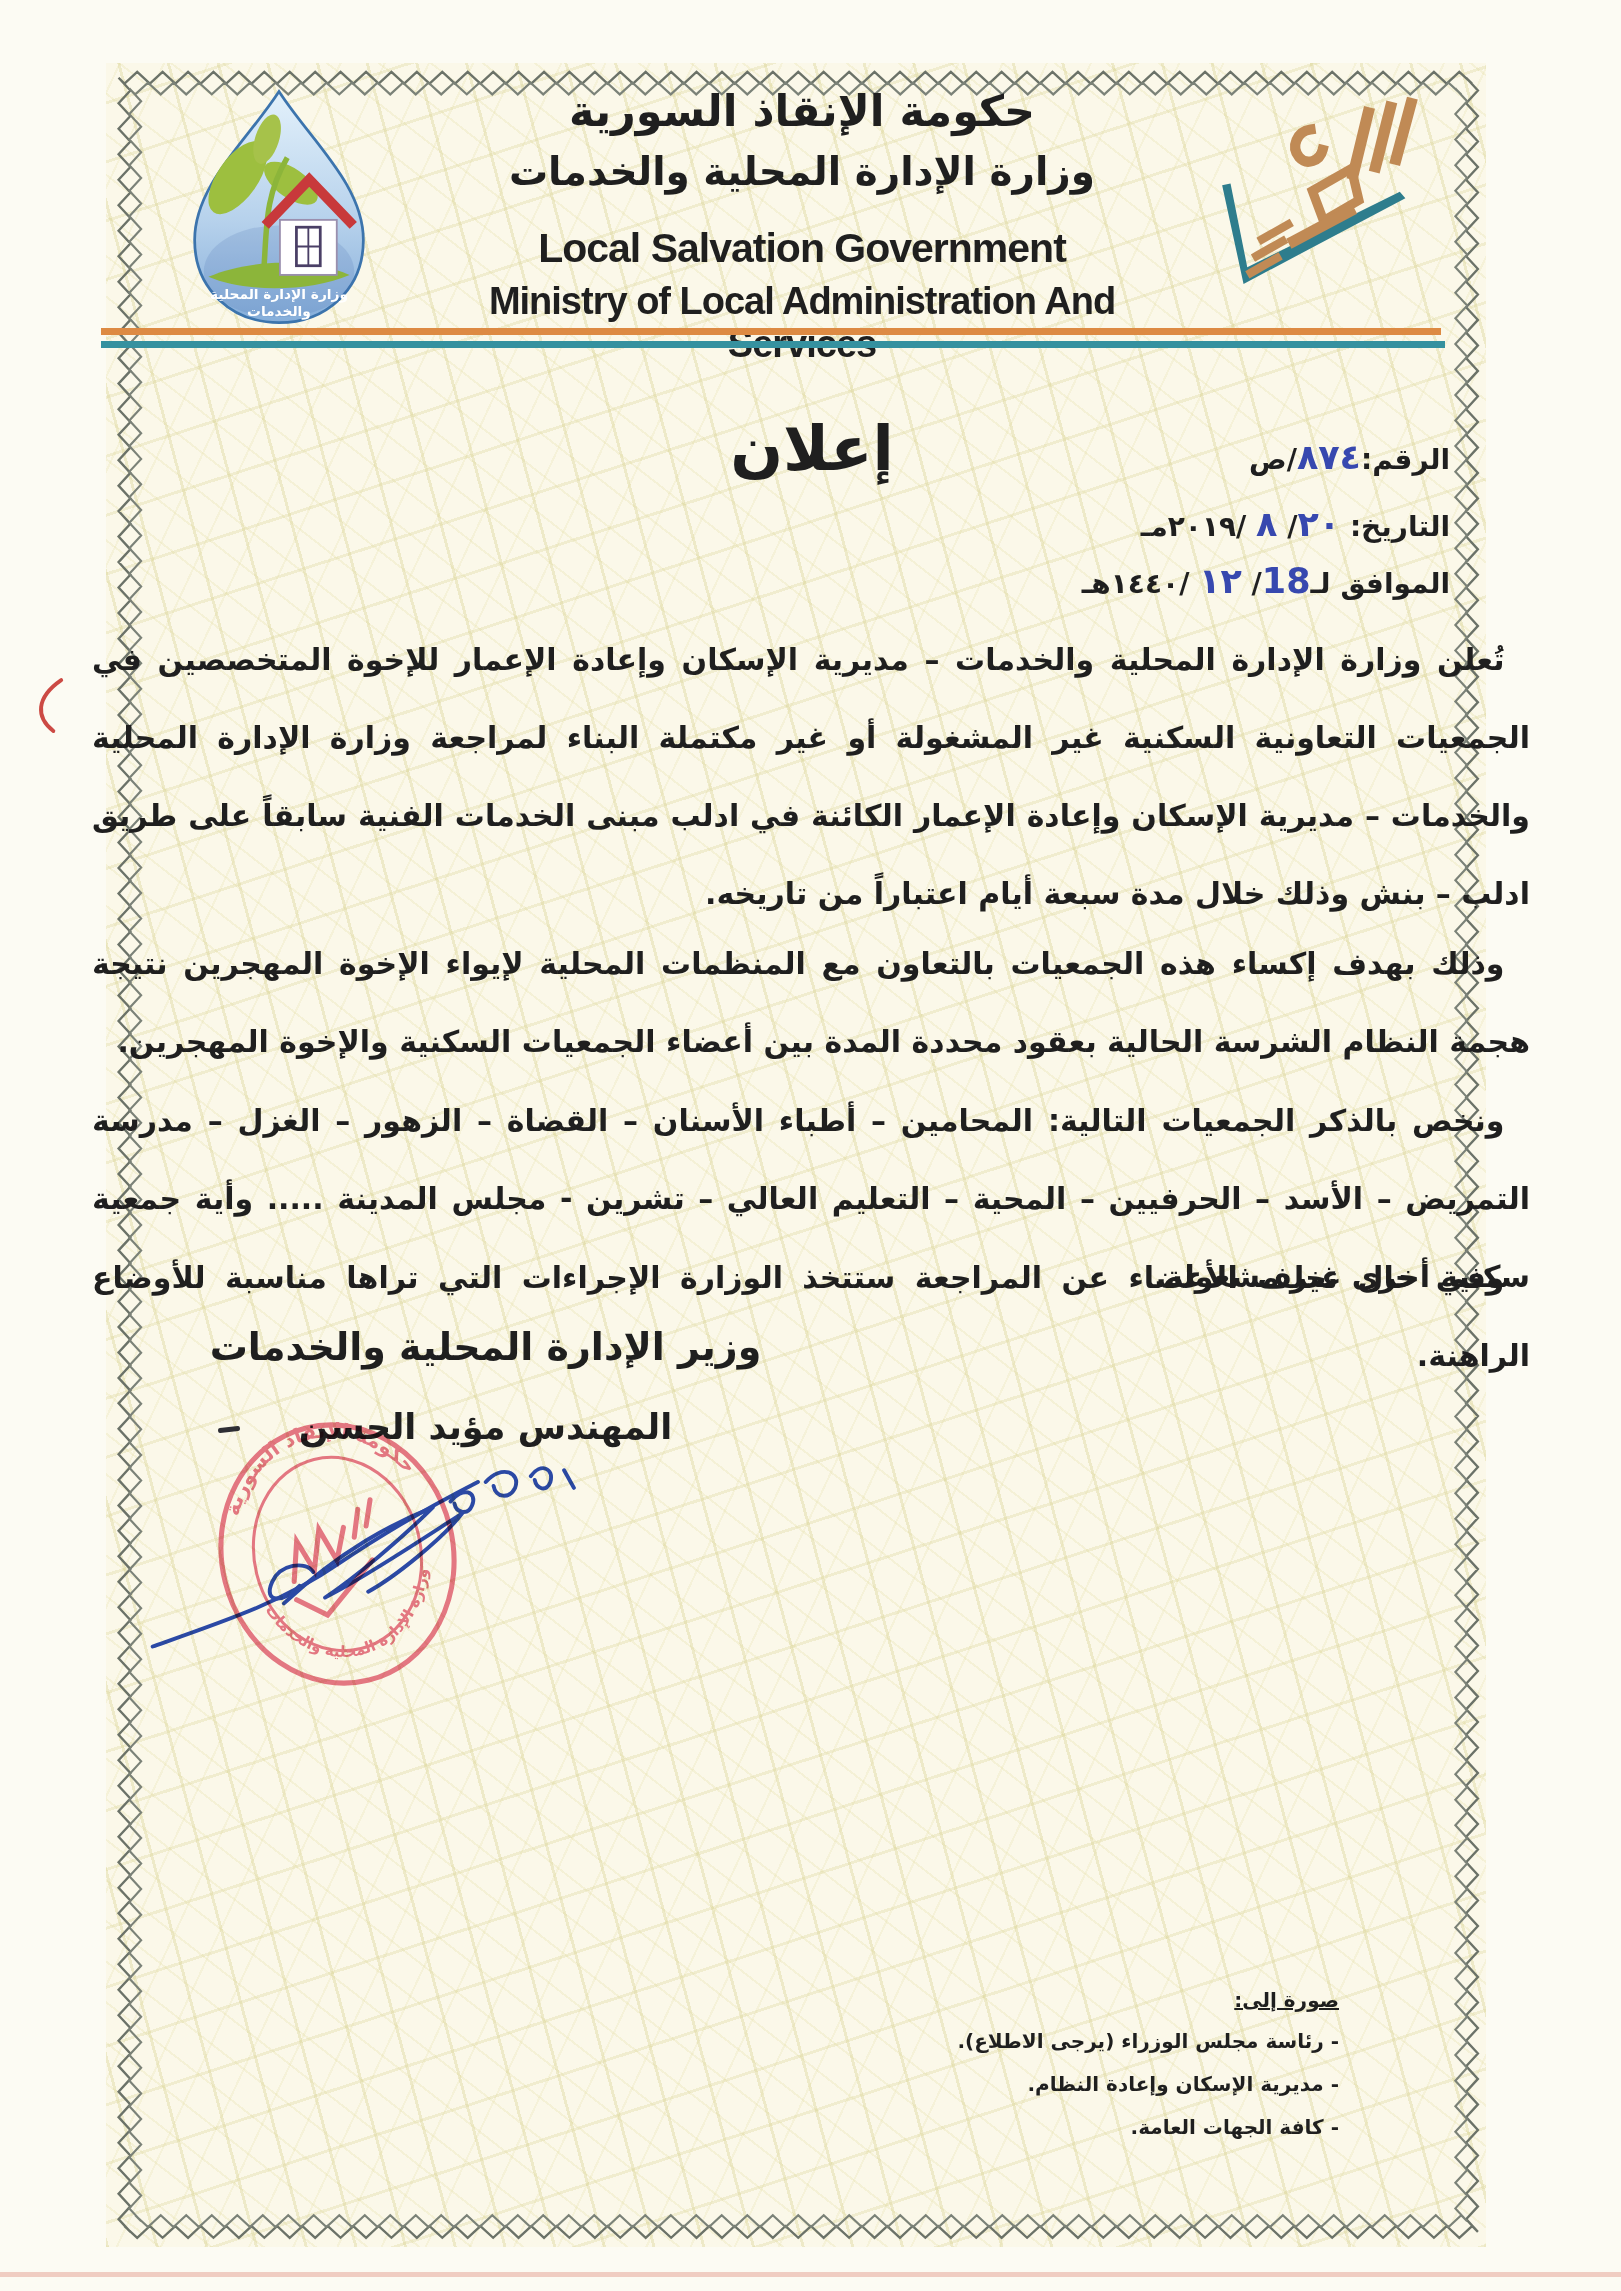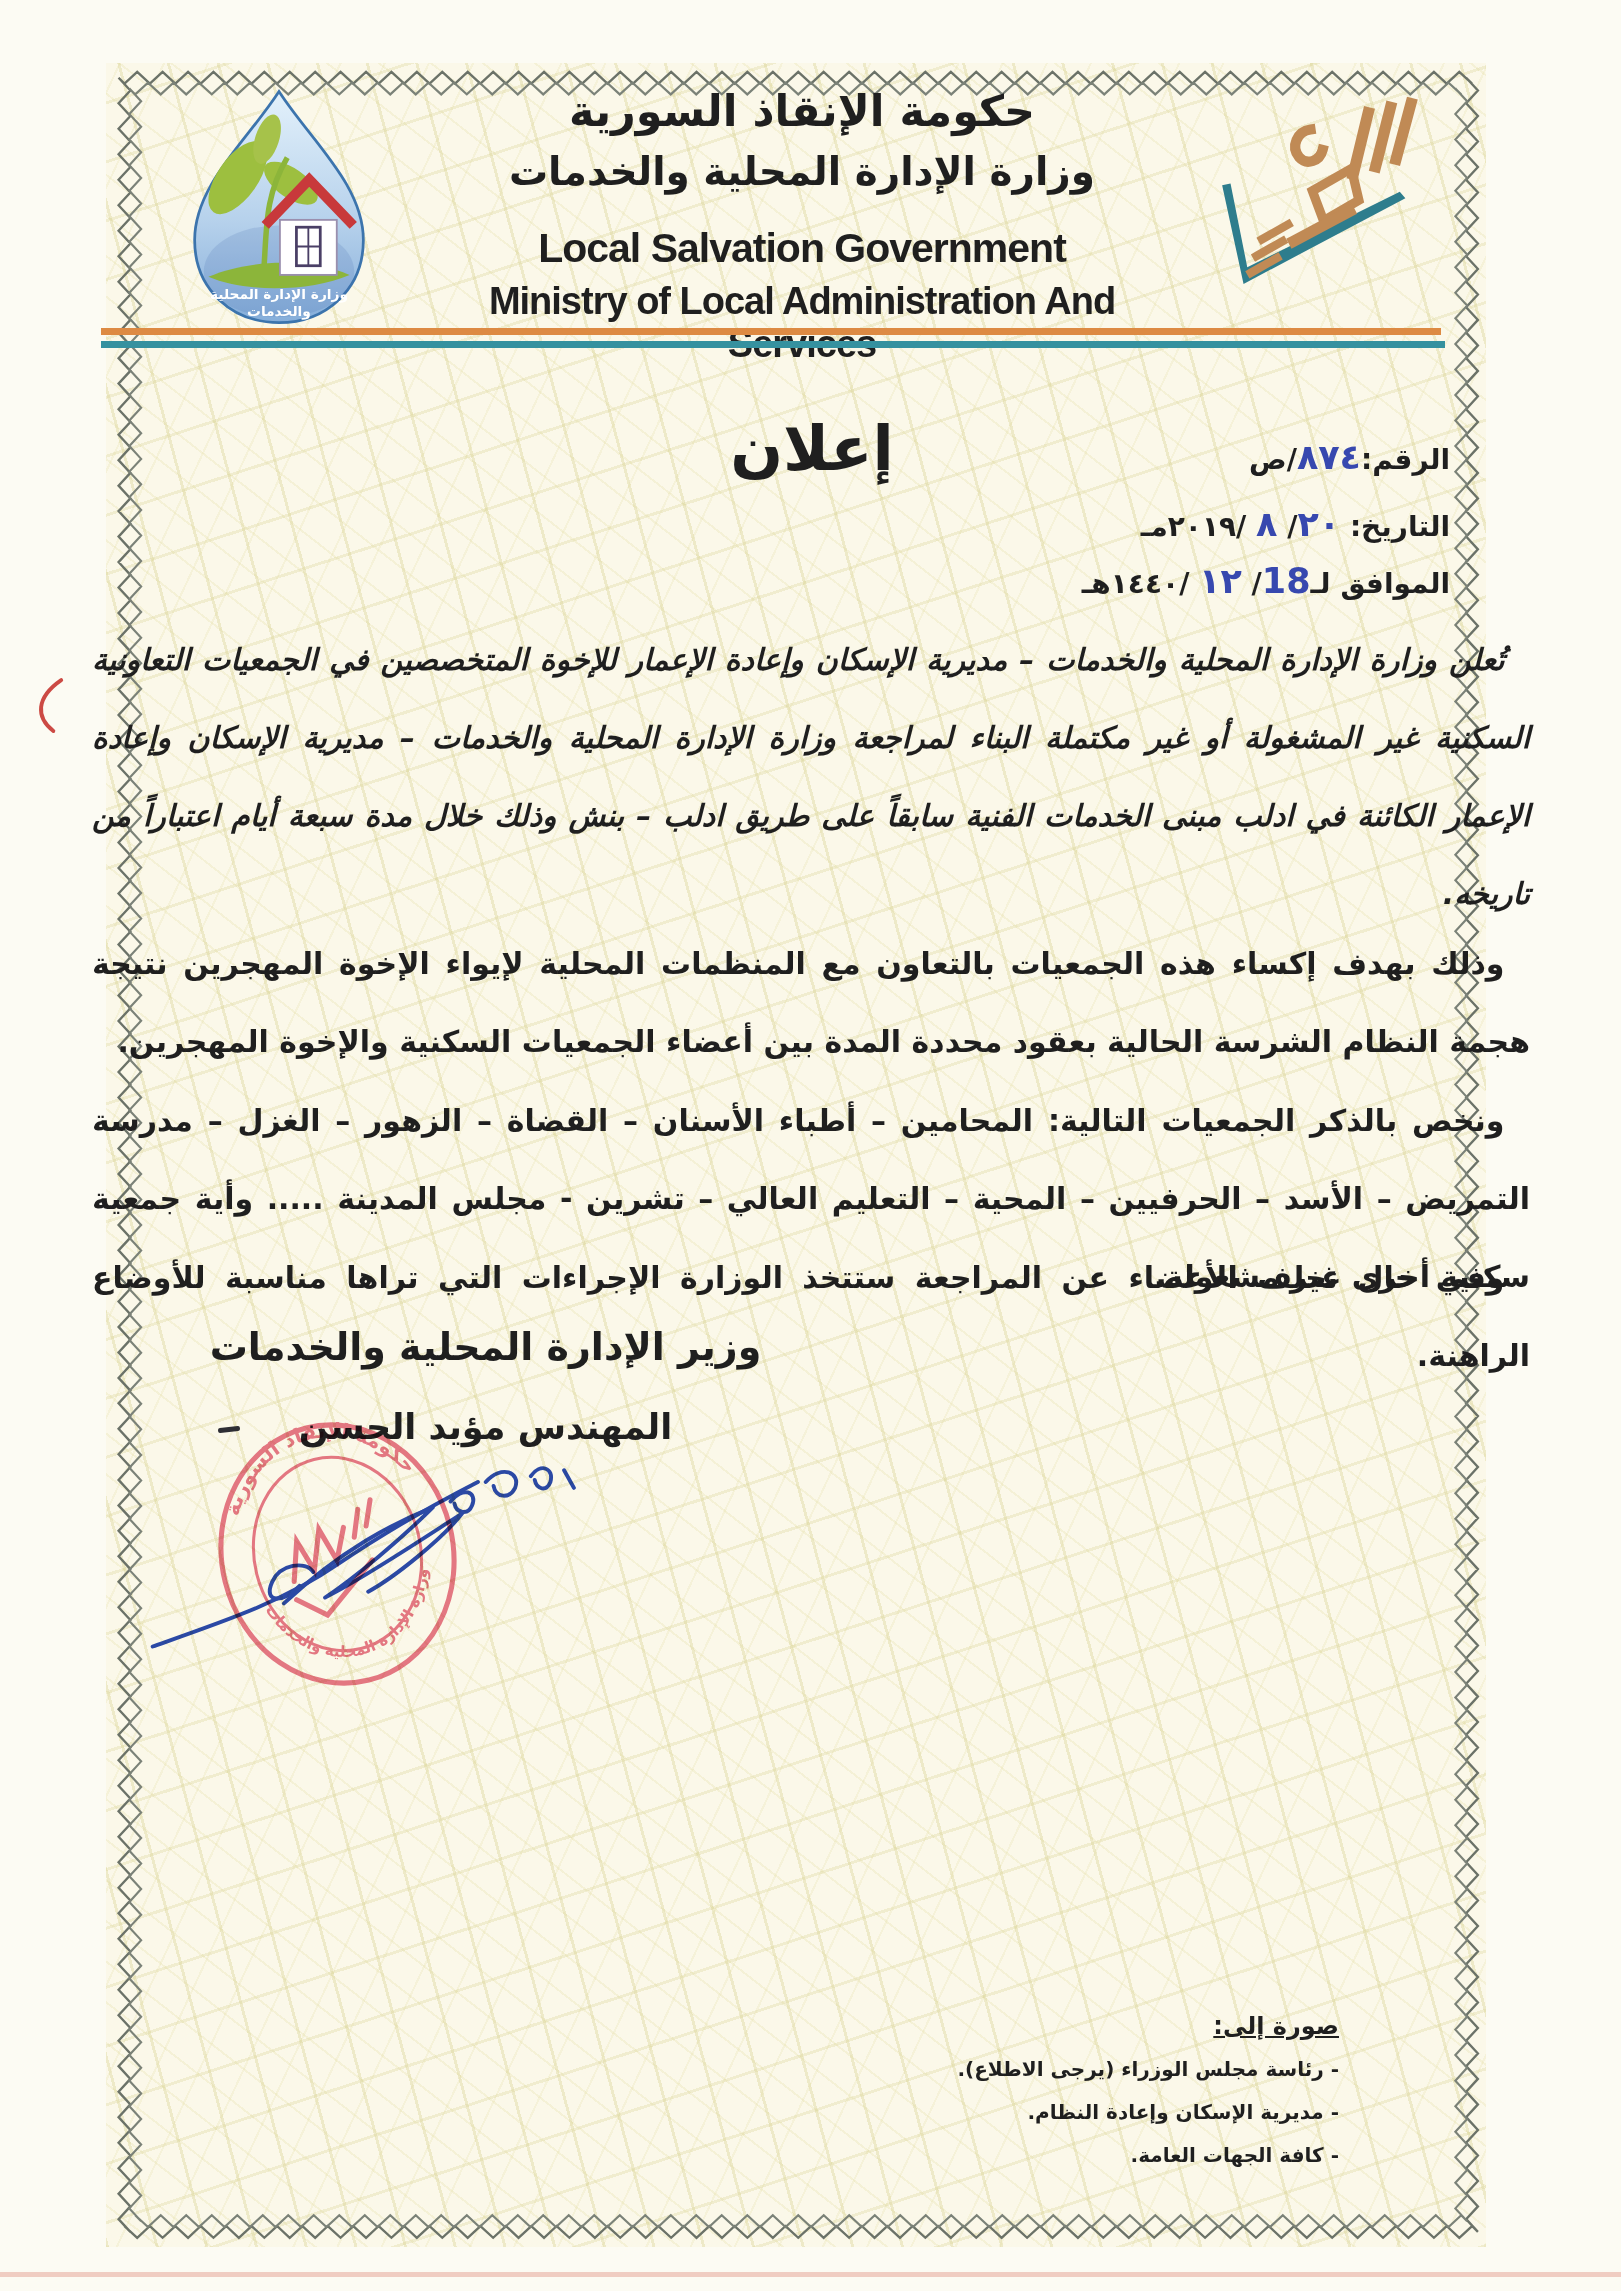--- a/index.html
+++ b/index.html
@@ -42,36 +42,36 @@
   .meta-date{top:496px;}
   .meta-hijri{top:553px;}
   .hand{color:#3748af;font-size:35px;font-weight:bold;}
 
   
   .body-p{
     left:92px;width:1438px;margin:0;
     font-size:30px;font-weight:bold;line-height:78px;
     text-align:justify;text-align-last:right;text-indent:25.5px;
   }
-  .p1{top:621px;font-style:italic;}
+  .p1{top:621px;}
   .p2{top:925px;}
   .p3{top:1082px;}
   .p4{top:1239px;}
 
   
   .sig{left:206px;width:559px;text-align:center;font-weight:bold;}
   .sig-title{top:1325px;font-size:38px;}
   .sig-name{top:1407px;font-size:35px;}
   .pen-mark{left:218px;top:1427px;width:21.6px;height:4.9px;background:#2e2e34;transform:rotate(-6deg);border-radius:2px;}
   .stamp{left:215px;top:1418px;width:245px;height:272px;transform:rotate(-14deg);opacity:.88;mix-blend-mode:multiply;}
   .sig-scribble{left:137px;top:1429px;width:480px;height:245px;mix-blend-mode:multiply;}
 
   
   .copyto{right:282px;top:1988px;width:510px;text-align:right;}
-  .copy-head{font-size:24px;font-weight:bold;text-decoration:underline;margin-bottom:7.8px;margin-top:24px;}
+  .copy-head{font-size:20px;font-weight:bold;text-decoration:underline;margin-bottom:7.8px;}
   .copy-item{font-size:20px;font-weight:bold;line-height:43px;}
 
   .red-mark{left:23.5px;top:674px;width:45px;height:65px;}
   .scan-line{left:0;top:2272px;width:1621px;height:4.9px;background:#f0cdc2;}
 </style>
 </head>
 <body>
 
 <div class="abs paper-texture"></div>
 <svg id="border-svg" class="abs border-svg" viewBox="0 0 1654 2338" width="1621" height="2292">

